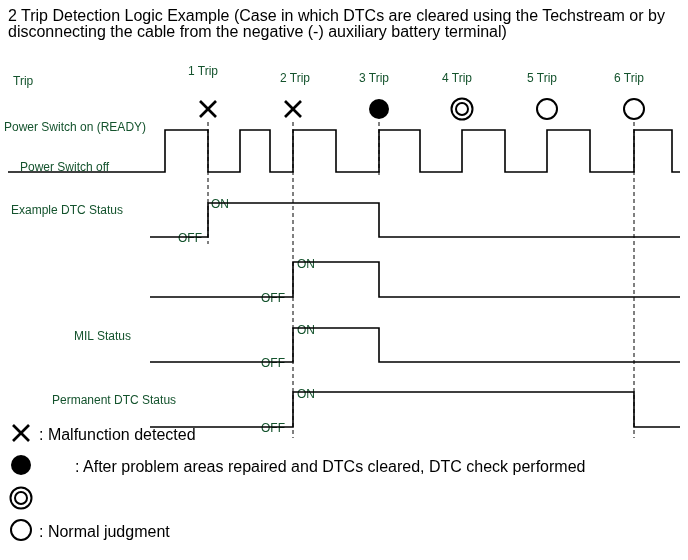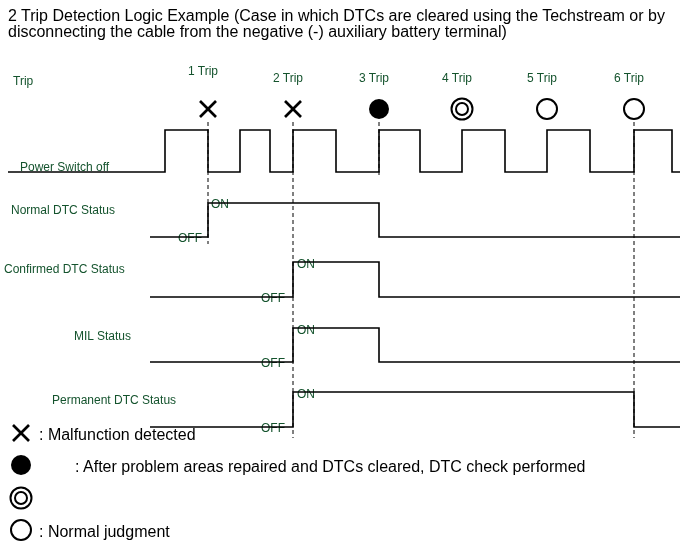--- a/index.html
+++ b/index.html
@@ -51,29 +51,29 @@
 </head>
 <body>
 
 <div id="stage">
 
   <div class="title">2 Trip Detection Logic Example (Case in which DTCs are cleared using the Techstream or by disconnecting the cable from the negative (-) auxiliary battery terminal)</div>
 
   <div class="lbl" style="left:13px; top:74px;">Trip</div>
 
   <div class="lbl" style="left:188px; top:64px;text-align:center;">1 Trip</div>
-  <div class="lbl" style="left:273px; top:71px;">2 Trip</div>
+  <div class="lbl" style="left:280px; top:71px;">2 Trip</div>
   <div class="lbl" style="left:359px; top:71px;">3 Trip</div>
   <div class="lbl" style="left:442px; top:71px;">4 Trip</div>
   <div class="lbl" style="left:527px; top:71px;">5 Trip</div>
   <div class="lbl" style="left:614px; top:71px;">6 Trip</div>
 
+  <div class="lbl" style="left:4px; top:120px;">Power Switch on (READY)</div>
   <div class="lbl" style="left:20px; top:160px;">Power Switch off</div>
-  <div class="lbl" style="left:11px; top:203px;">Normal DTC Status</div>
-  <div class="lbl" style="left:4px; top:262px;">Confirmed DTC Status</div>
+  <div class="lbl" style="left:11px; top:203px;">Example DTC Status</div>
   <div class="lbl" style="left:36px; top:329px;margin-left:38px;">MIL Status</div>
   <div class="lbl" style="left:4px; top:393px;margin-left:48px;">Permanent DTC Status</div>
 
   <div class="lbl" style="left:211px; top:197px;">ON</div>
   <div class="lbl" style="left:178px; top:231px;">OFF</div>
 
   <div class="lbl" style="left:297px; top:257px;">ON</div>
   <div class="lbl" style="left:261px; top:291px;">OFF</div>
 
   <div class="lbl" style="left:297px; top:323px;">ON</div>

